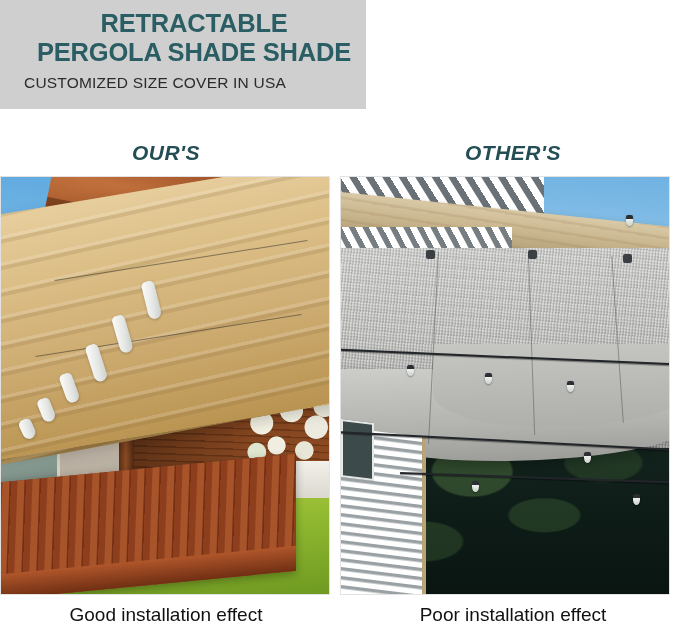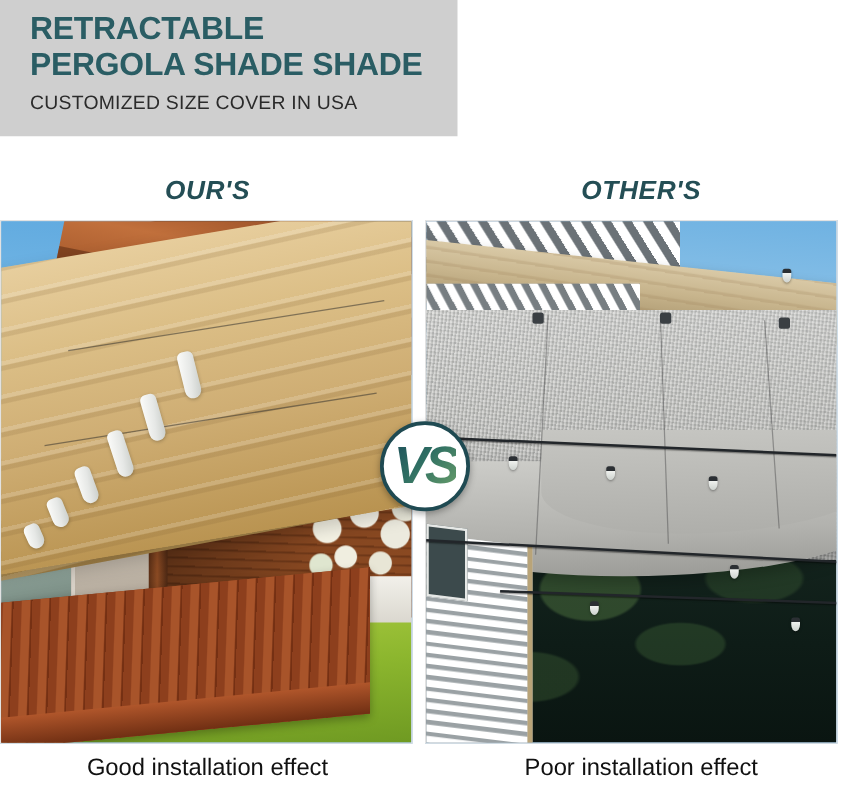--- a/index.html
+++ b/index.html
@@ -10,20 +10,21 @@
     font-family:"Liberation Sans", sans-serif;
     overflow:hidden;
   }
   #page { position:relative; width:679px; height:635px; background:#fff; }
 
   
   .banner {
     position:absolute; left:0; top:0;
     width:366px; height:109px;
     background:#cfcfcf;
+    text-align:center;
   }
   .banner-title {
     position:absolute; left:24px; top:9px;
     width:340px;
     font-size:25.5px; font-weight:bold;
     line-height:29px;
     letter-spacing:-0.2px;
     color:#2a5d64;
   }
   .banner-title .l2 { display:block; }
@@ -384,20 +385,17 @@
       <div class="bulb" style="left:20%; top:45%;"></div>
       <div class="bulb" style="left:44%; top:47%;"></div>
       <div class="bulb" style="left:69%; top:49%;"></div>
       <div class="bulb" style="left:87%; top:9%;"></div>
       <div class="bulb" style="left:74%; top:66%;"></div>
       <div class="bulb" style="left:40%; top:73%;"></div>
       <div class="bulb" style="left:89%; top:76%;"></div>
     </div>
   </div>
 
-  <div class="vs-badge">
-    <span class="vs-text">VS</span>
-  </div>
 
   <div class="caption left">Good installation effect</div>
   <div class="caption right">Poor installation effect</div>
 
 </div>
 
 </body></html>

